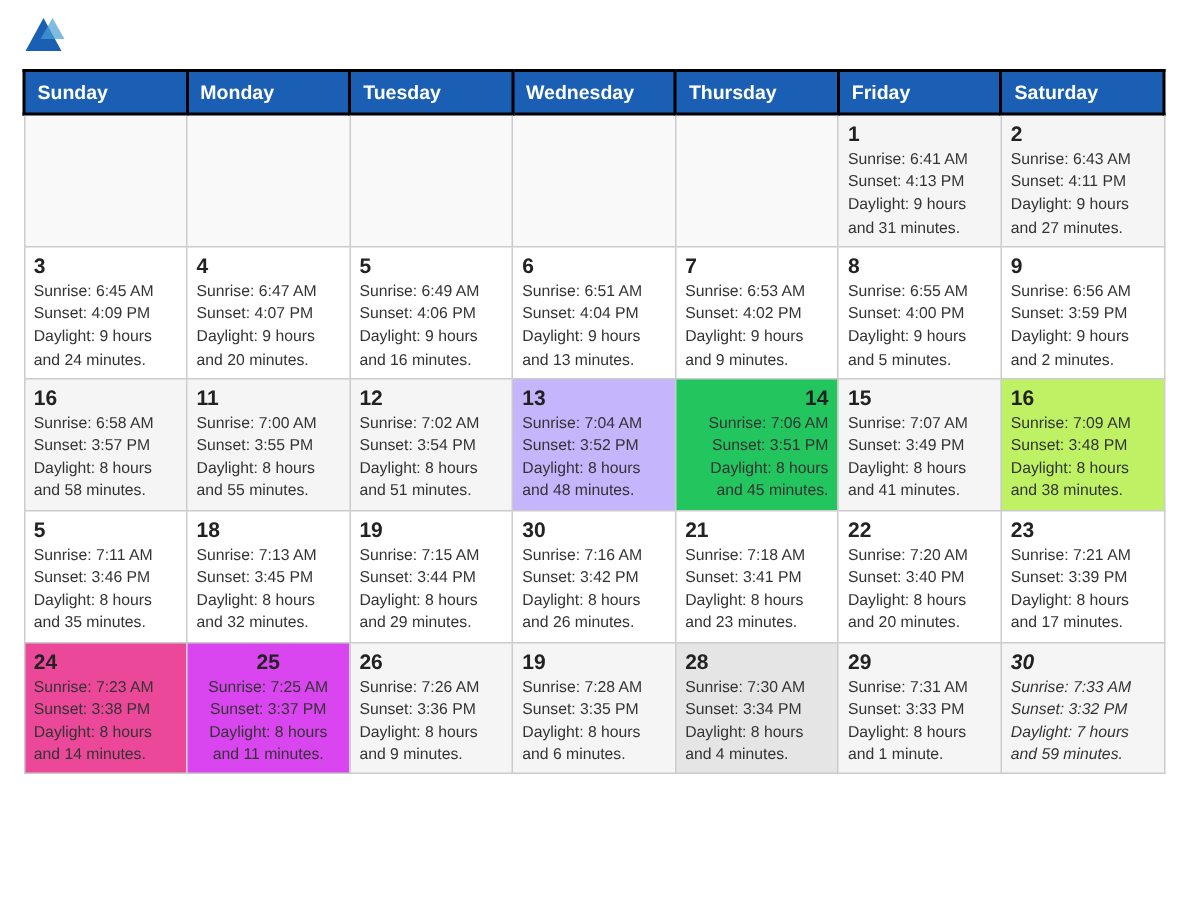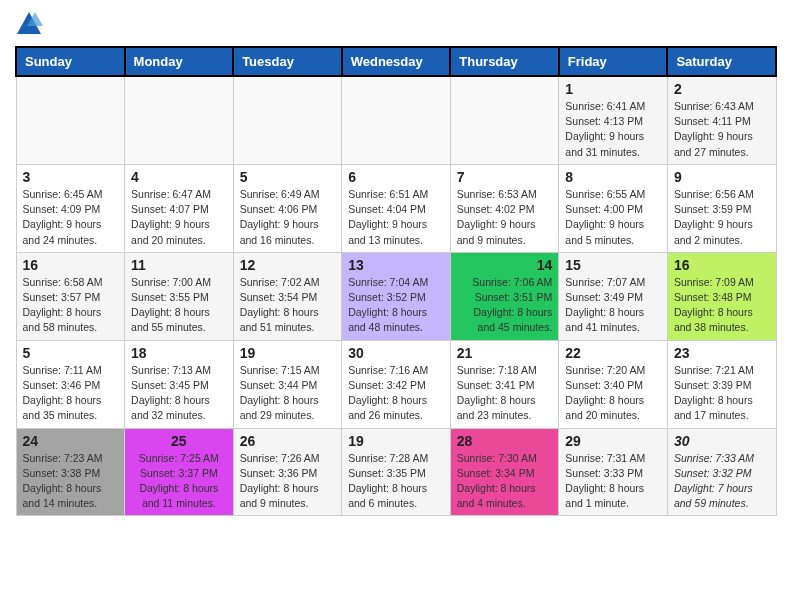--- a/index.html
+++ b/index.html
@@ -155,37 +155,37 @@
           <td>
             <span class="day-num">22</span>
             <div class="day-info">Sunrise: 7:20 AM<br>Sunset: 3:40 PM<br>Daylight: 8 hours and 20 minutes.</div>
           </td>
           <td>
             <span class="day-num">23</span>
             <div class="day-info">Sunrise: 7:21 AM<br>Sunset: 3:39 PM<br>Daylight: 8 hours and 17 minutes.</div>
           </td>
         </tr>
         <tr>
-          <td style="background: #a3a3a3; margin-left: 38px;">
+          <td style="background: #ec4899; margin-left: 38px;">
             <span class="day-num">24</span>
             <div class="day-info">Sunrise: 7:23 AM<br>Sunset: 3:38 PM<br>Daylight: 8 hours and 14 minutes.</div>
           </td>
           <td style="background: #d946ef; text-align: center;">
             <span class="day-num">25</span>
             <div class="day-info">Sunrise: 7:25 AM<br>Sunset: 3:37 PM<br>Daylight: 8 hours and 11 minutes.</div>
           </td>
           <td style="background: rgb(245, 245, 245);">
             <span class="day-num">26</span>
             <div class="day-info">Sunrise: 7:26 AM<br>Sunset: 3:36 PM<br>Daylight: 8 hours and 9 minutes.</div>
           </td>
           <td style="background: rgb(245, 245, 245);">
             <span class="day-num">19</span>
             <div class="day-info">Sunrise: 7:28 AM<br>Sunset: 3:35 PM<br>Daylight: 8 hours and 6 minutes.</div>
           </td>
-          <td style="background: #ec4899;">
+          <td style="background: #e5e5e5;">
             <span class="day-num">28</span>
             <div class="day-info">Sunrise: 7:30 AM<br>Sunset: 3:34 PM<br>Daylight: 8 hours and 4 minutes.</div>
           </td>
           <td style="background: rgb(245, 245, 245);">
             <span class="day-num">29</span>
             <div class="day-info">Sunrise: 7:31 AM<br>Sunset: 3:33 PM<br>Daylight: 8 hours and 1 minute.</div>
           </td>
           <td style="background: rgb(245, 245, 245); font-style: italic;">
             <span class="day-num">30</span>
             <div class="day-info">Sunrise: 7:33 AM<br>Sunset: 3:32 PM<br>Daylight: 7 hours and 59 minutes.</div>

